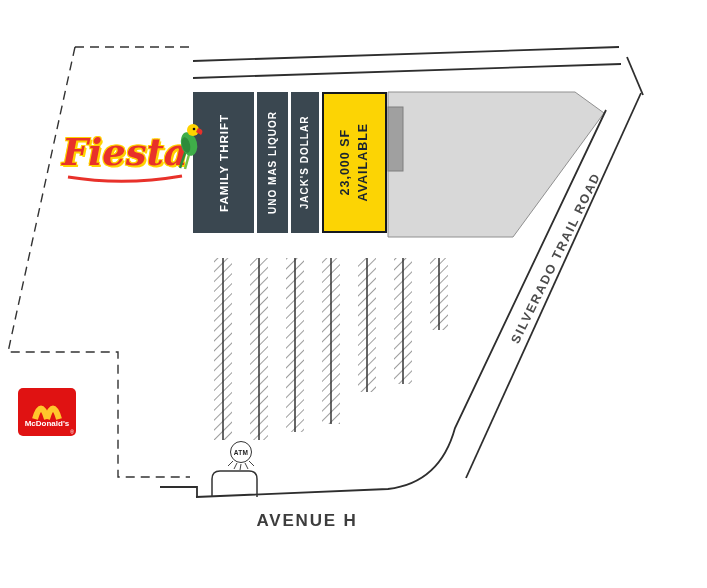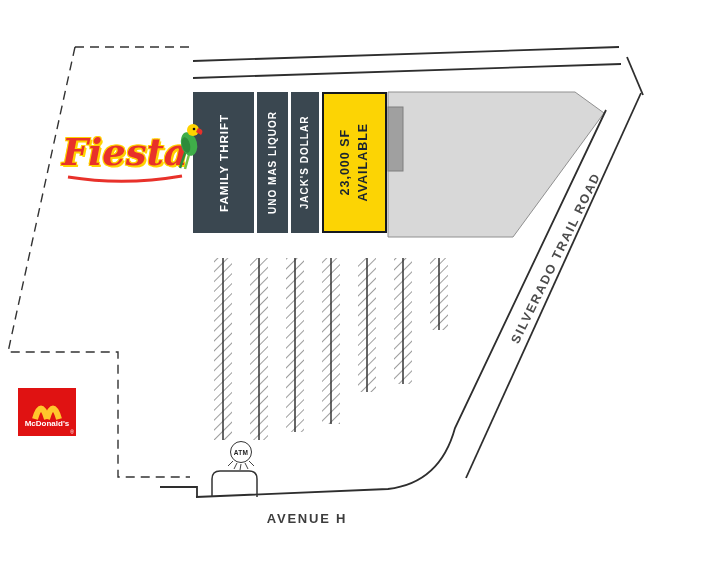--- a/index.html
+++ b/index.html
@@ -33,41 +33,41 @@
 
   
   .silverado{
     position:absolute;left:556px;top:258px;
     transform:translate(-50%,-50%) rotate(-64deg);
     white-space:nowrap;font-size:12.5px;font-weight:bold;
     letter-spacing:1.8px;color:#4c4c4c;
   }
   .avenue{
     position:absolute;left:307px;top:511px;transform:translateX(-50%);
-    font-size:13px;font-weight:bold;letter-spacing:1.8px;color:#3d3d3d;
+    font-size:17px;font-weight:bold;letter-spacing:1.8px;color:#3d3d3d;
     white-space:nowrap;
   }
 
   
   .fiesta{position:absolute;left:58px;top:128px;width:160px;height:72px;}
   .fiesta-text{
     position:absolute;left:4px;top:6px;
     font-family:"DejaVu Serif",serif;font-style:italic;font-weight:bold;
     font-size:37px;color:#e8312a;line-height:1;
     text-shadow:-1px -1px 0 #ffd200,1px -1px 0 #ffd200,-1px 1px 0 #ffd200,
                  1px 1px 0 #ffd200,2px 2px 0 #ffd200;
     text-align:right;
   }
   .fiesta-underline{position:absolute;left:6px;top:46px;}
   .fiesta-parrot{position:absolute;right:14px;top:-8px;}
 
   
   .mcd{
     position:absolute;left:18px;top:388px;width:58px;height:48px;
-    background:#e01212;border-radius:0;display:flex;flex-direction:column;
+    background:#e01212;border-radius:5px;display:flex;flex-direction:column;
     align-items:center;justify-content:center;
   }
   .mcd-text{color:#ffffff;font-size:8px;font-weight:bold;margin-top:-1px;white-space:nowrap;}
   .mcd-reg{position:absolute;right:2px;bottom:1px;color:#ffffff;font-size:5px;}
 
   
   .atm{
     position:absolute;left:230px;top:441px;width:22px;height:22px;
     border:1.6px solid #333333;border-radius:50%;background:#ffffff;
     display:flex;align-items:center;justify-content:center;

